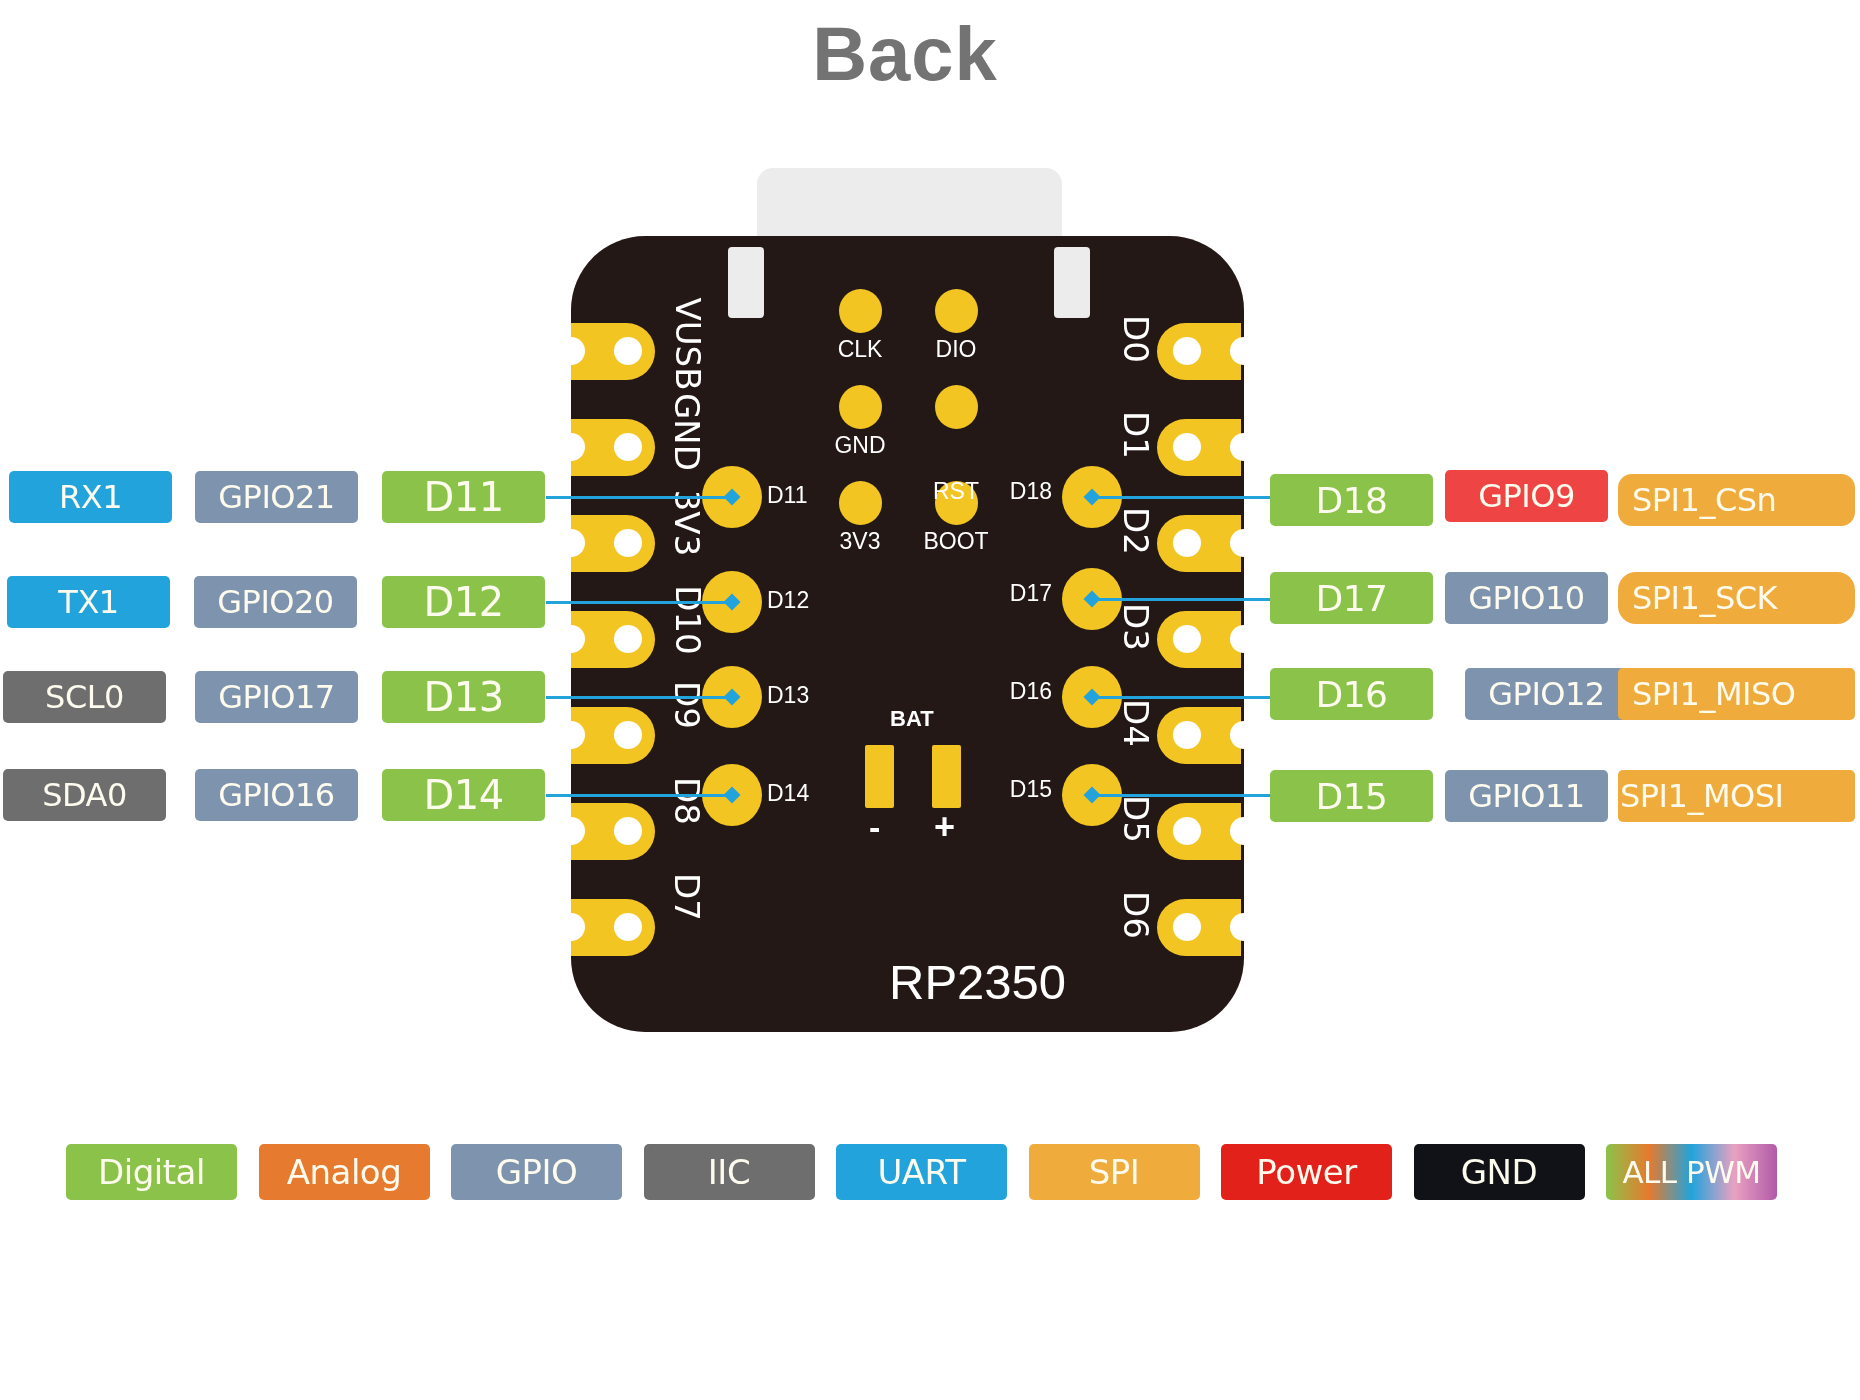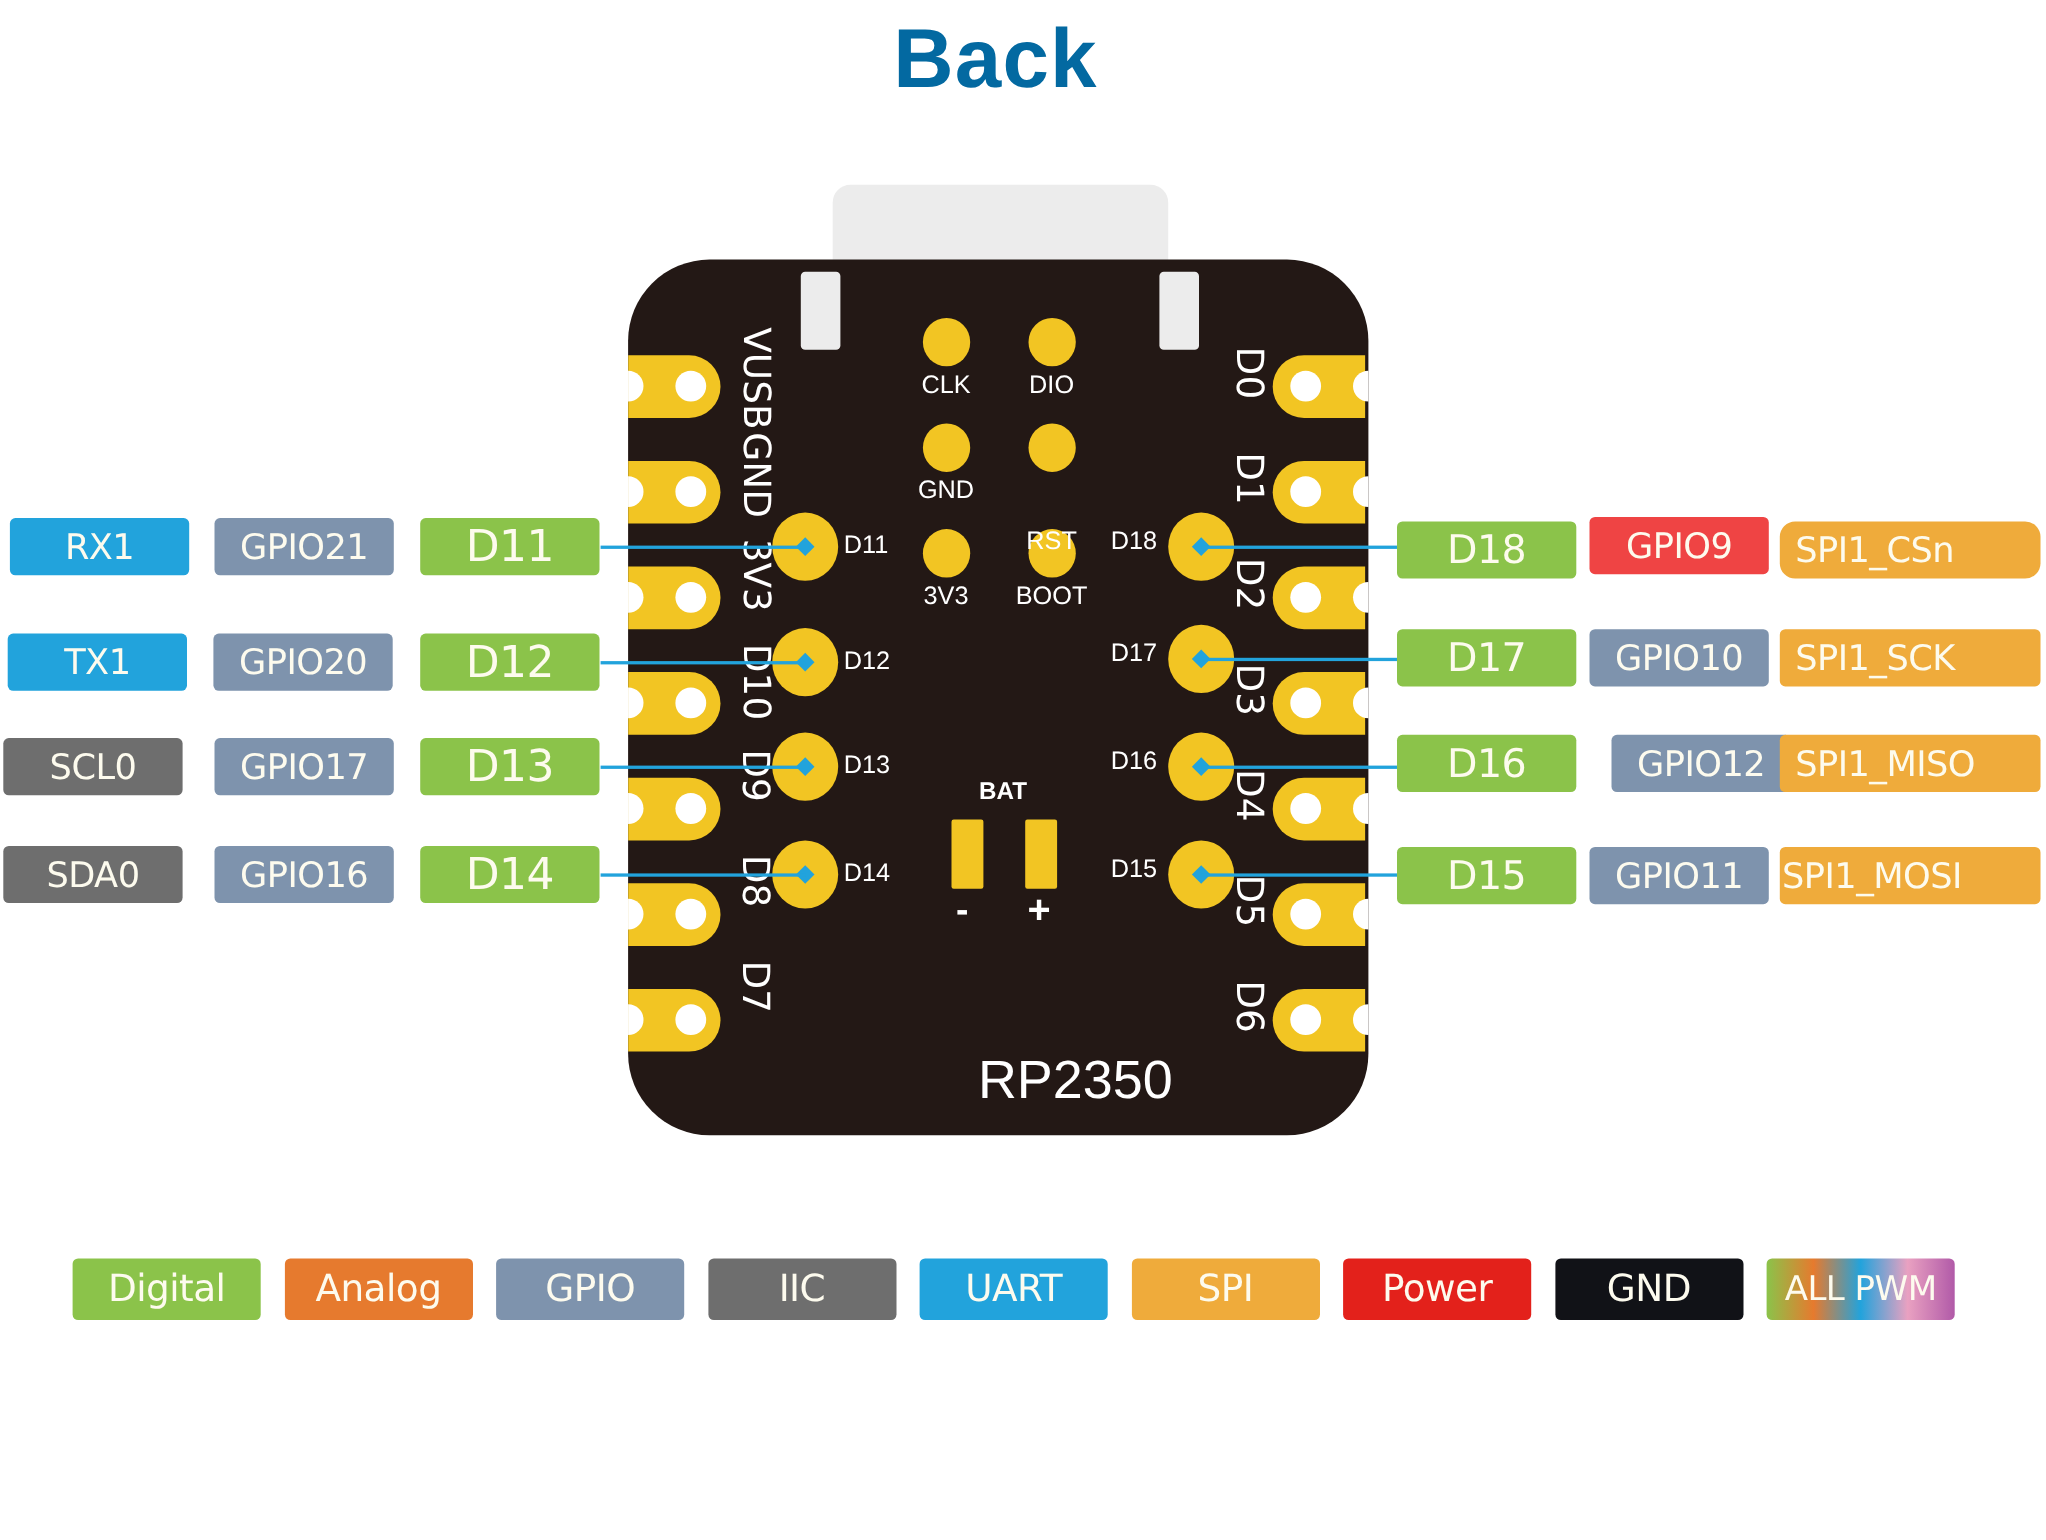--- a/index.html
+++ b/index.html
@@ -1,21 +1,21 @@
 <!DOCTYPE html>
 <html><head>
 <meta charset="utf-8">
 <style>
   html, body { margin: 0; padding: 0; background: #ffffff; }
   body { width: 1860px; height: 1400px; position: relative; overflow: hidden;
          font-family: "DejaVu Sans", sans-serif; }
   .abs { position: absolute; }
   #title { left: 0; width: 1810px; top: 10px; text-align: center;
            font-family: "Liberation Sans", sans-serif; font-weight: 700;
-           font-size: 76px; color: #0369a1; letter-spacing: 1px; }
+           font-size: 76px; color: #737373; letter-spacing: 1px; }
   #usb { left: 757px; top: 168px; width: 305px; height: 90px; background: #ececec;
          border-radius: 16px 16px 0 0; }
   #board { left: 571px; top: 236px; width: 673px; height: 796px; background: #231815;
            border-radius: 74px; overflow: hidden; }
   .slot { width: 36px; height: 71px; background: #ececec; border-radius: 4px; }
   .cast { width: 84px; height: 57px; background: #f2c523; }
   .cast.left { border-radius: 0 30px 30px 0; }
   .cast.right { border-radius: 30px 0 0 30px; }
   .hole { width: 28px; height: 28px; background: #fff; border-radius: 50%; }
   .edgelabel { color: #ffffff; font-family: "DejaVu Sans", sans-serif; font-size: 34px;
@@ -178,21 +178,21 @@
     <div class="tag abs" style="left:3px;top:769px;background:#6e6e6e;">SDA0</div>
     <div class="tag abs" style="left:195px;top:769px;background:#7e93ad;">GPIO16</div>
     <div class="tag big abs" style="left:382px;top:769px;background:#8bc34a;">D14</div>
   </div>
 <div id="right-tags">
     <div class="tag abs" style="left:1270px;top:474px;background:#8bc34a;font-size:36px;">D18</div>
     <div class="tag abs" style="left:1445px;top:470px;background:#ef4444;">GPIO9</div>
     <div class="tag abs" style="left:1618px;top:474px;width:237px;justify-content:flex-start;padding-left:14px;box-sizing:border-box;background:#efab3b;border-radius:14px;">SPI1_CSn</div>
     <div class="tag abs" style="left:1270px;top:572px;background:#8bc34a;font-size:36px;">D17</div>
     <div class="tag abs" style="left:1445px;top:572px;background:#7e93ad;">GPIO10</div>
-    <div class="tag abs" style="left:1618px;top:572px;width:237px;justify-content:flex-start;padding-left:14px;box-sizing:border-box;background:#efab3b;">SPI1_SCK</div>
+    <div class="tag abs" style="left:1618px;top:572px;width:237px;justify-content:flex-start;padding-left:14px;box-sizing:border-box;background:#efab3b;border-radius:18px;">SPI1_SCK</div>
     <div class="tag abs" style="left:1270px;top:668px;background:#8bc34a;font-size:36px;">D16</div>
     <div class="tag abs" style="left:1445px;top:668px;background:#7e93ad;margin-left:20px;">GPIO12</div>
     <div class="tag abs" style="left:1618px;top:668px;width:237px;justify-content:flex-start;padding-left:14px;box-sizing:border-box;background:#efab3b;">SPI1_MISO</div>
     <div class="tag abs" style="left:1270px;top:770px;background:#8bc34a;font-size:36px;">D15</div>
     <div class="tag abs" style="left:1445px;top:770px;background:#7e93ad;">GPIO11</div>
     <div class="tag abs" style="left:1618px;top:770px;width:237px;justify-content:flex-start;padding-left:2px;box-sizing:border-box;background:#efab3b;">SPI1_MOSI</div>
   </div>
 
 <div id="legend-row">
     <div class="legend abs" style="left:66px;top:1144px;background:#8bc34a;">Digital</div>

